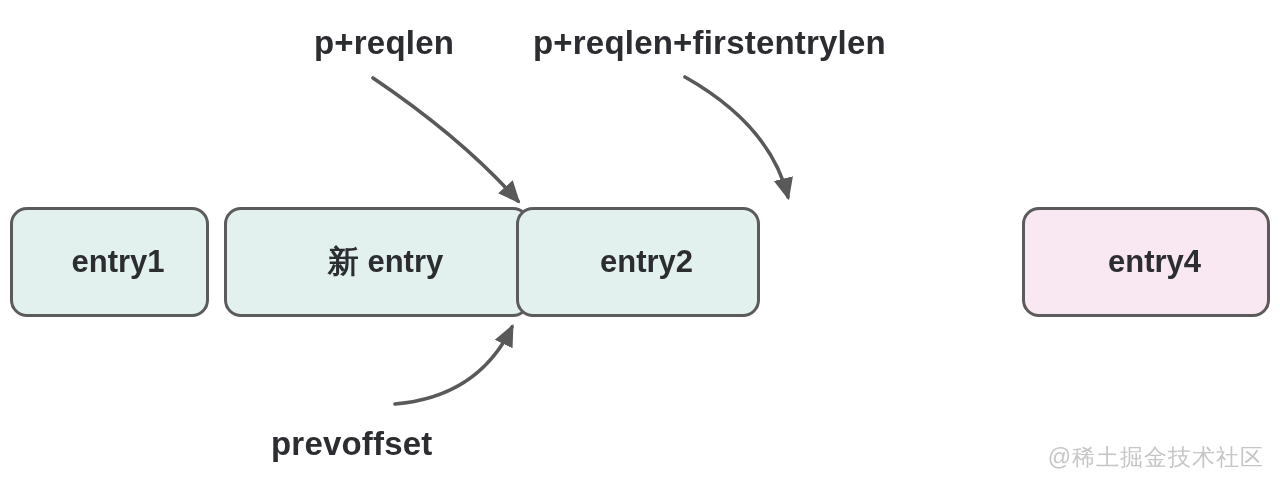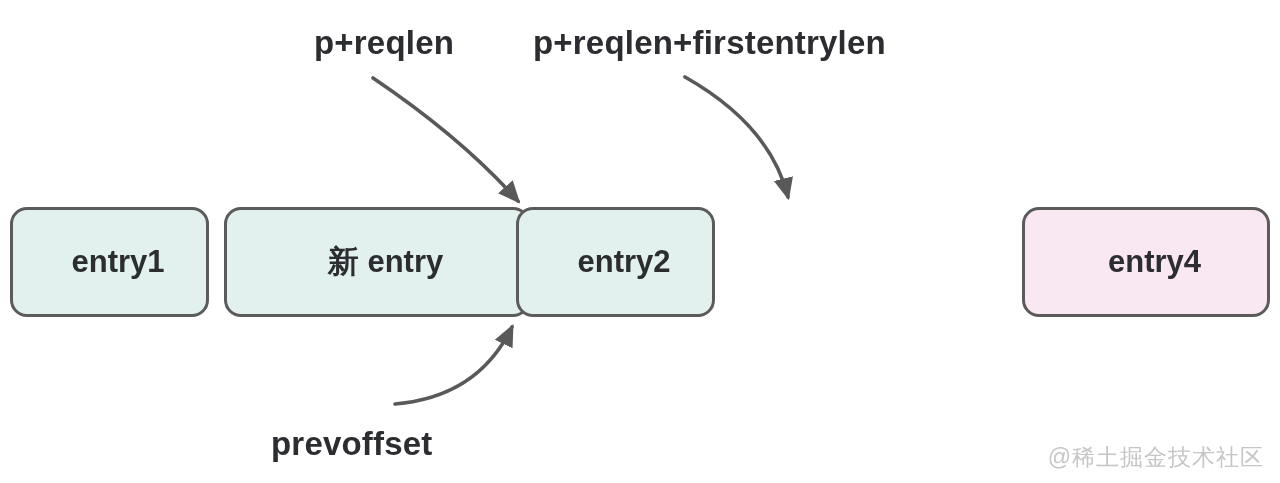--- a/index.html
+++ b/index.html
@@ -45,21 +45,21 @@
     align-items: center;
     justify-content: center;
     font-size: 31px;
     font-weight: 700;
     color: var(--text, #2b2d30);
     white-space: nowrap;
     padding-left: 17px;
   }
   .entry-0 { left: 10px;   width: 199px; }
   .entry-1 { left: 214px;  width: 306px; margin-left: 10px; }
-  .entry-2 { left: 516px;  width: 199px; }
+  .entry-2 { left: 516px;  width: 244px; }
   .entry-3 { left: 770px;  width: 246px; }
   .entry-4 { left: 1022px; width: 248px; }
   .watermark {
     position: absolute;
     right: 16px;
     bottom: 10px;
     font-size: 23px;
     font-weight: 400;
     color: var(--watermark, #c6c6c6);
     letter-spacing: 1px;

